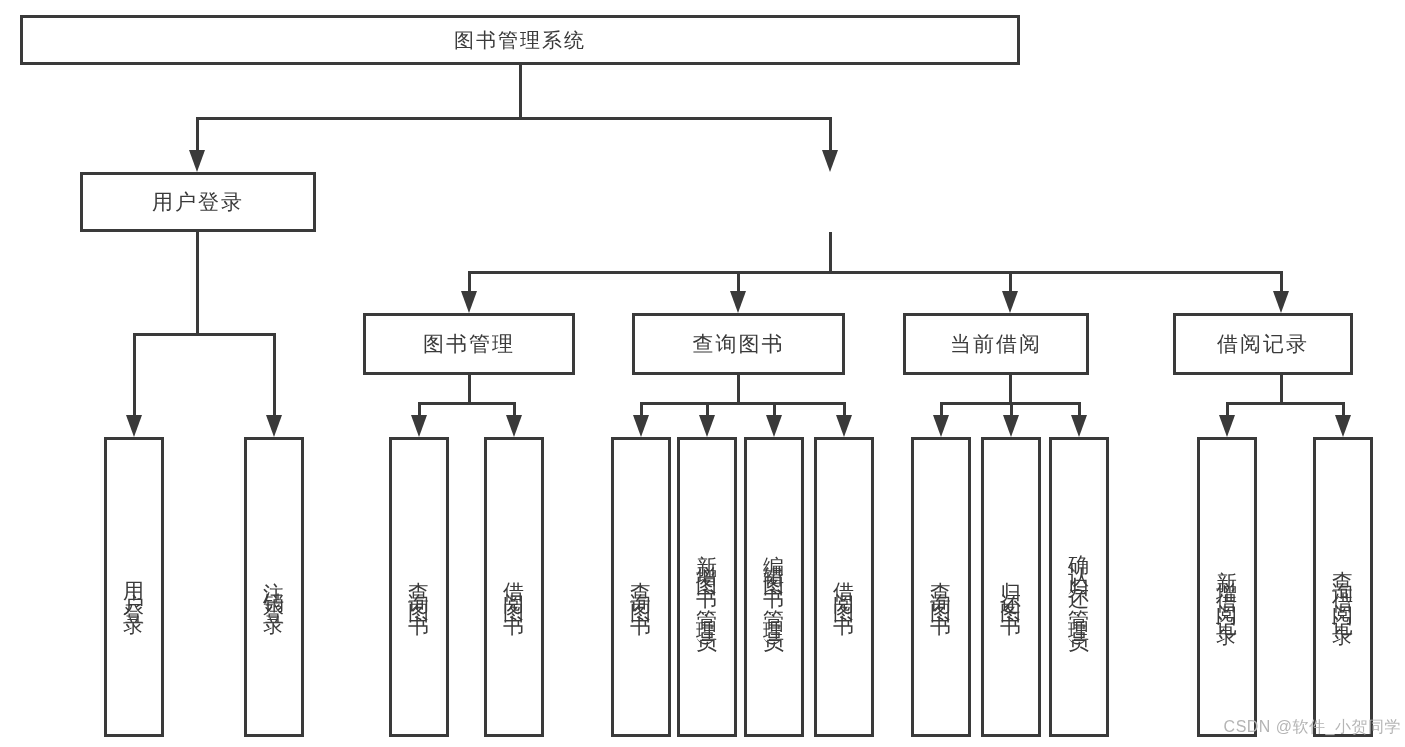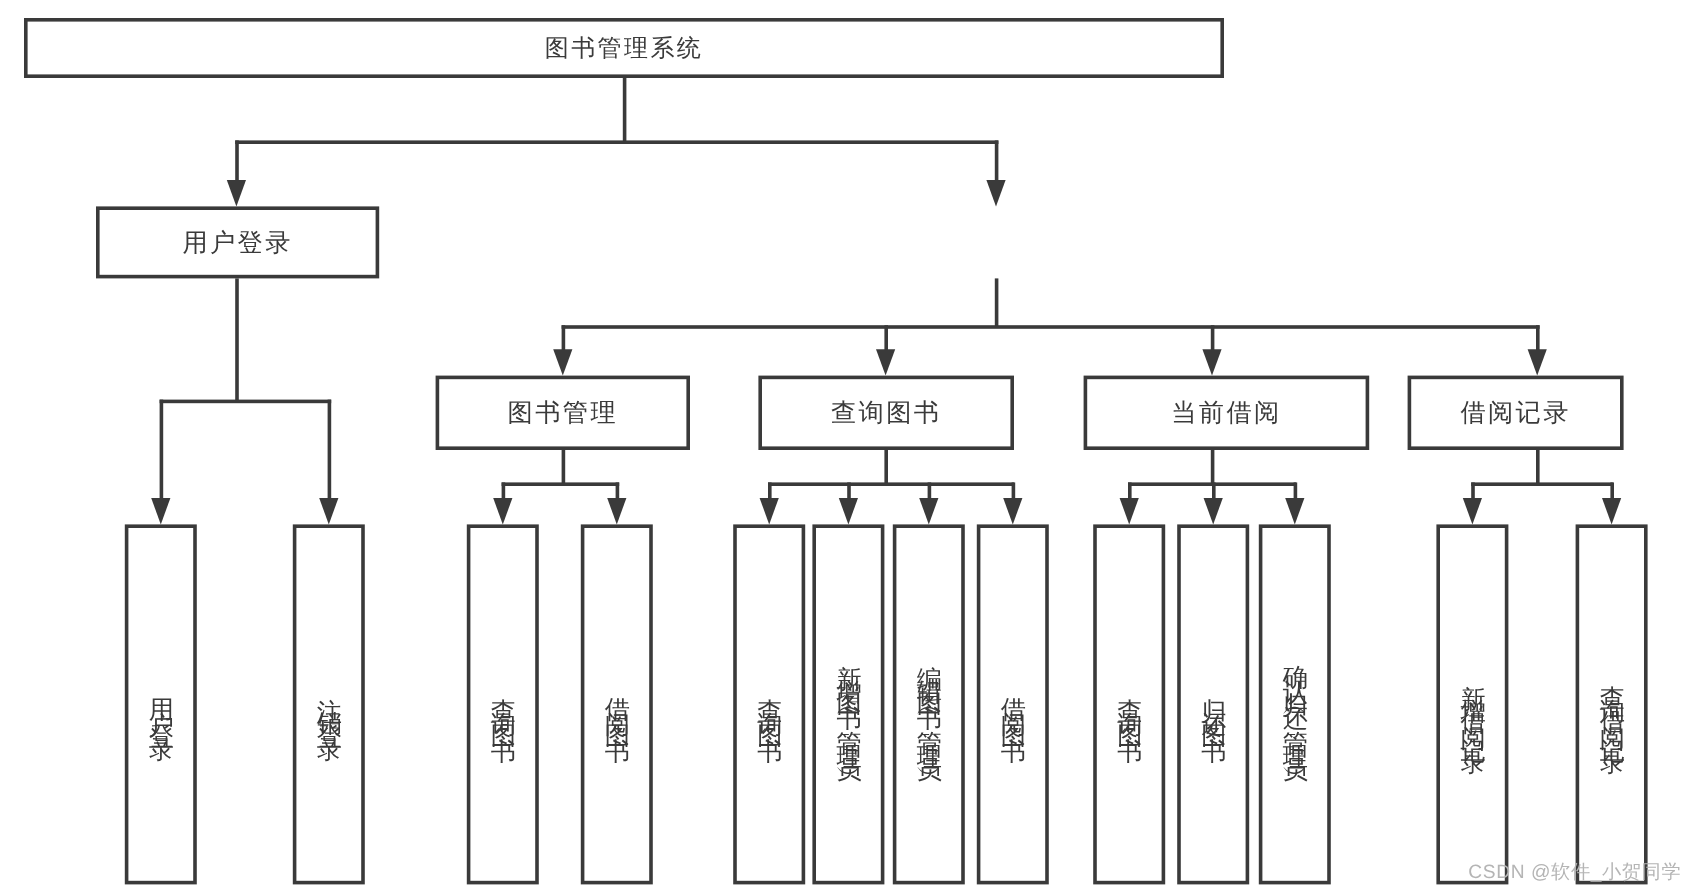--- a/index.html
+++ b/index.html
@@ -77,21 +77,21 @@
   <div class="node hnode" style="left:80px; top:172px; width:236px; height:60px;">
     <span>用户登录</span>
   </div>
 
   <div class="node hnode" style="left:363px; top:313px; width:212px; height:62px;">
     <span>图书管理</span>
   </div>
   <div class="node hnode" style="left:632px; top:313px; width:213px; height:62px;">
     <span>查询图书</span>
   </div>
-  <div class="node hnode" style="left:903px; top:313px; width:238px; height:62px;">
+  <div class="node hnode" style="left:903px; top:313px; width:186px; height:62px;">
     <span>当前借阅</span>
   </div>
   <div class="node hnode" style="left:1173px; top:313px; width:180px; height:62px;">
     <span>借阅记录</span>
   </div>
 
   <div class="node vnode" style="left:104px; top:437px; width:60px; height:300px;">
     <span class="vtext">用户登录</span>
   </div>
   <div class="node vnode" style="left:244px; top:437px; width:60px; height:300px;">

